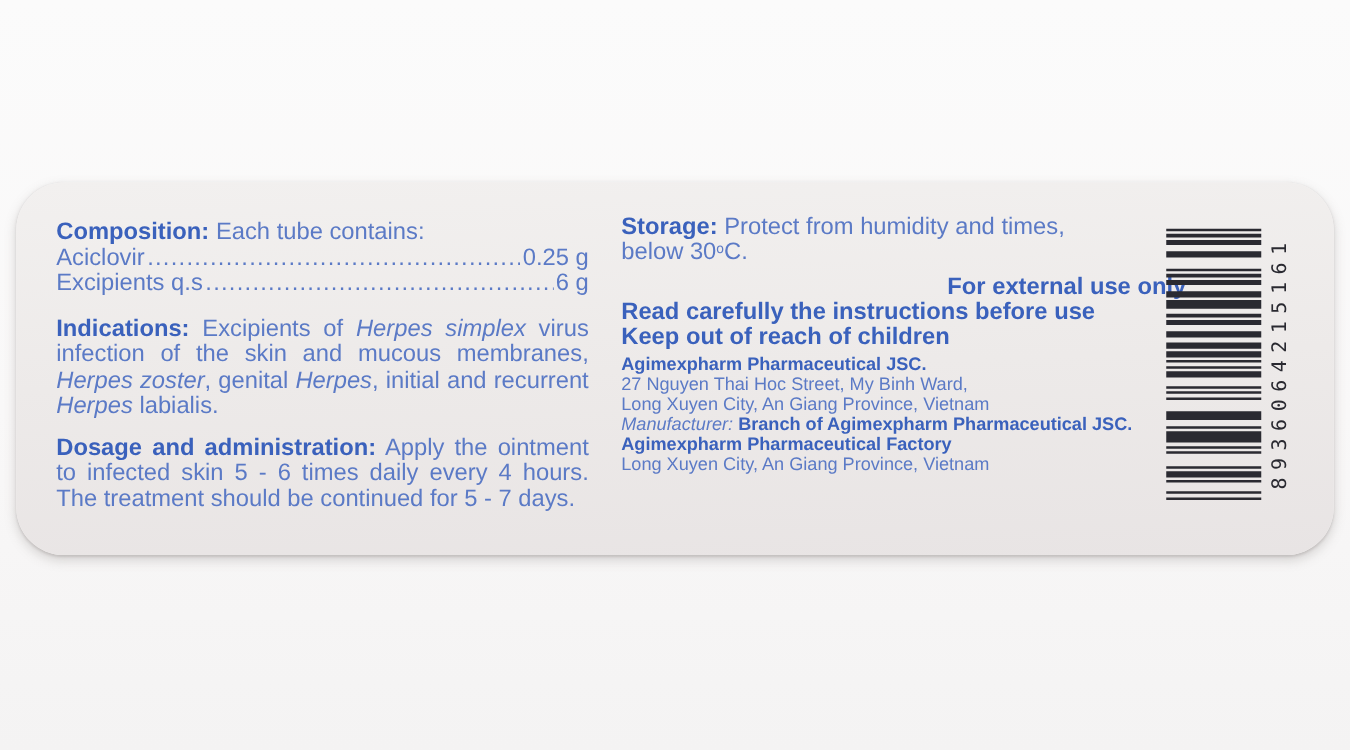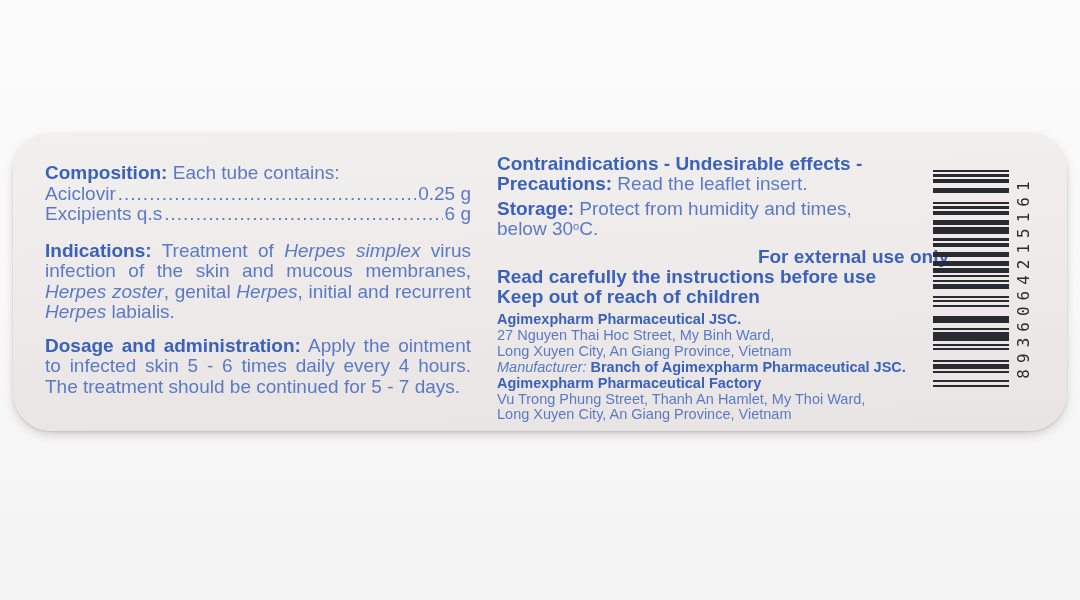--- a/index.html
+++ b/index.html
@@ -2,21 +2,21 @@
 <html><head>
 <meta charset="utf-8">
 <style>
   html,body{margin:0;padding:0;background:#ffffff;}
   .scene{
     position:relative;width:1080px;height:600px;overflow:hidden;
     background:linear-gradient(180deg,#fbfbfb 0%,#f9f8f8 55%,#f4f3f3 100%);
     font-family:"Liberation Sans",sans-serif;
   }
   .label{
-    position:absolute;left:13px;top:133px;width:1054px;height:298px;
+    position:absolute;left:13px;top:146px;width:1054px;height:298px;
     border-radius:38px;
     background:linear-gradient(178deg,#f2f0ef 0%,#edeae9 50%,#e8e4e4 100%);
     box-shadow:0 4px 9px rgba(120,110,108,.28),0 1px 2px rgba(120,110,108,.22);
   }
   .col-left{
     position:absolute;left:32px;top:30px;width:426px;
     color:#5b7ac6;font-size:19px;line-height:20.5px;
   }
   .col-left p{margin:0;text-align:justify;}
   .b{font-weight:bold;color:#3a61bc;}
@@ -62,41 +62,39 @@
         <span>Aciclovir</span>
         <span class="dots">..........................................................................................</span>
         <span>0.25 g</span>
       </div>
       <div class="dot-row">
         <span>Excipients q.s</span>
         <span class="dots">..........................................................................................</span>
         <span>6 g</span>
       </div>
 
-      <p class="mt1"><span class="b">Indications:</span><span> Treatment of </span><span class="i">Herpes simplex</span><span> virus infection of the skin and mucous membranes, </span><span class="i">Herpes zoster</span><span>, genital </span><span class="i">Herpes</span><span>, initial and recurrent </span><span class="i">Herpes</span><span> labialis.</span></p>
+      <p class="mt1"><span class="b">Indications:</span><span> Excipients of </span><span class="i">Herpes simplex</span><span> virus infection of the skin and mucous membranes, </span><span class="i">Herpes zoster</span><span>, genital </span><span class="i">Herpes</span><span>, initial and recurrent </span><span class="i">Herpes</span><span> labialis.</span></p>
 
       <p class="mt2"><span class="b">Dosage and administration:</span><span> Apply the ointment to infected skin 5 - 6 times daily every 4 hours. The treatment should be continued for 5 - 7 days.</span></p>
     </div>
 
     <div class="col-right">
-      <p><span class="b">Contraindications - Undesirable effects -</span><br><span class="b">Precautions:</span><span> Read the leaflet insert.</span></p>
 
       <p class="gap1"><span class="b">Storage:</span><span> Protect from humidity and times,</span><br><span>below 30</span><span class="sup">o</span><span>C.</span></p>
 
       <p class="warn gap2">For external use only</p>
       <p class="warn">Read carefully the instructions before use</p>
       <p class="warn">Keep out of reach of children</p>
 
       <div class="company">
         <p><span class="b">Agimexpharm Pharmaceutical JSC.</span></p>
         <p><span>27 Nguyen Thai Hoc Street, My Binh Ward,</span></p>
         <p><span>Long Xuyen City, An Giang Province, Vietnam</span></p>
         <p><span class="i">Manufacturer:</span><span> </span><span class="b">Branch of Agimexpharm Pharmaceutical JSC.</span></p>
         <p><span class="b">Agimexpharm Pharmaceutical Factory</span></p>
-        <p><span>Vu Trong Phung Street, Thanh An Hamlet, My Thoi Ward,</span></p>
         <p><span>Long Xuyen City, An Giang Province, Vietnam</span></p>
       </div>
     </div>
 
     <div class="bars">
         <div class="on" style="height: 1.05263%;"></div>
         <div class="off" style="height: 1.05263%;"></div>
         <div class="on" style="height: 1.05263%;"></div>
         <div class="off" style="height: 3.15789%;"></div>
         <div class="on" style="height: 1.05263%;"></div>

